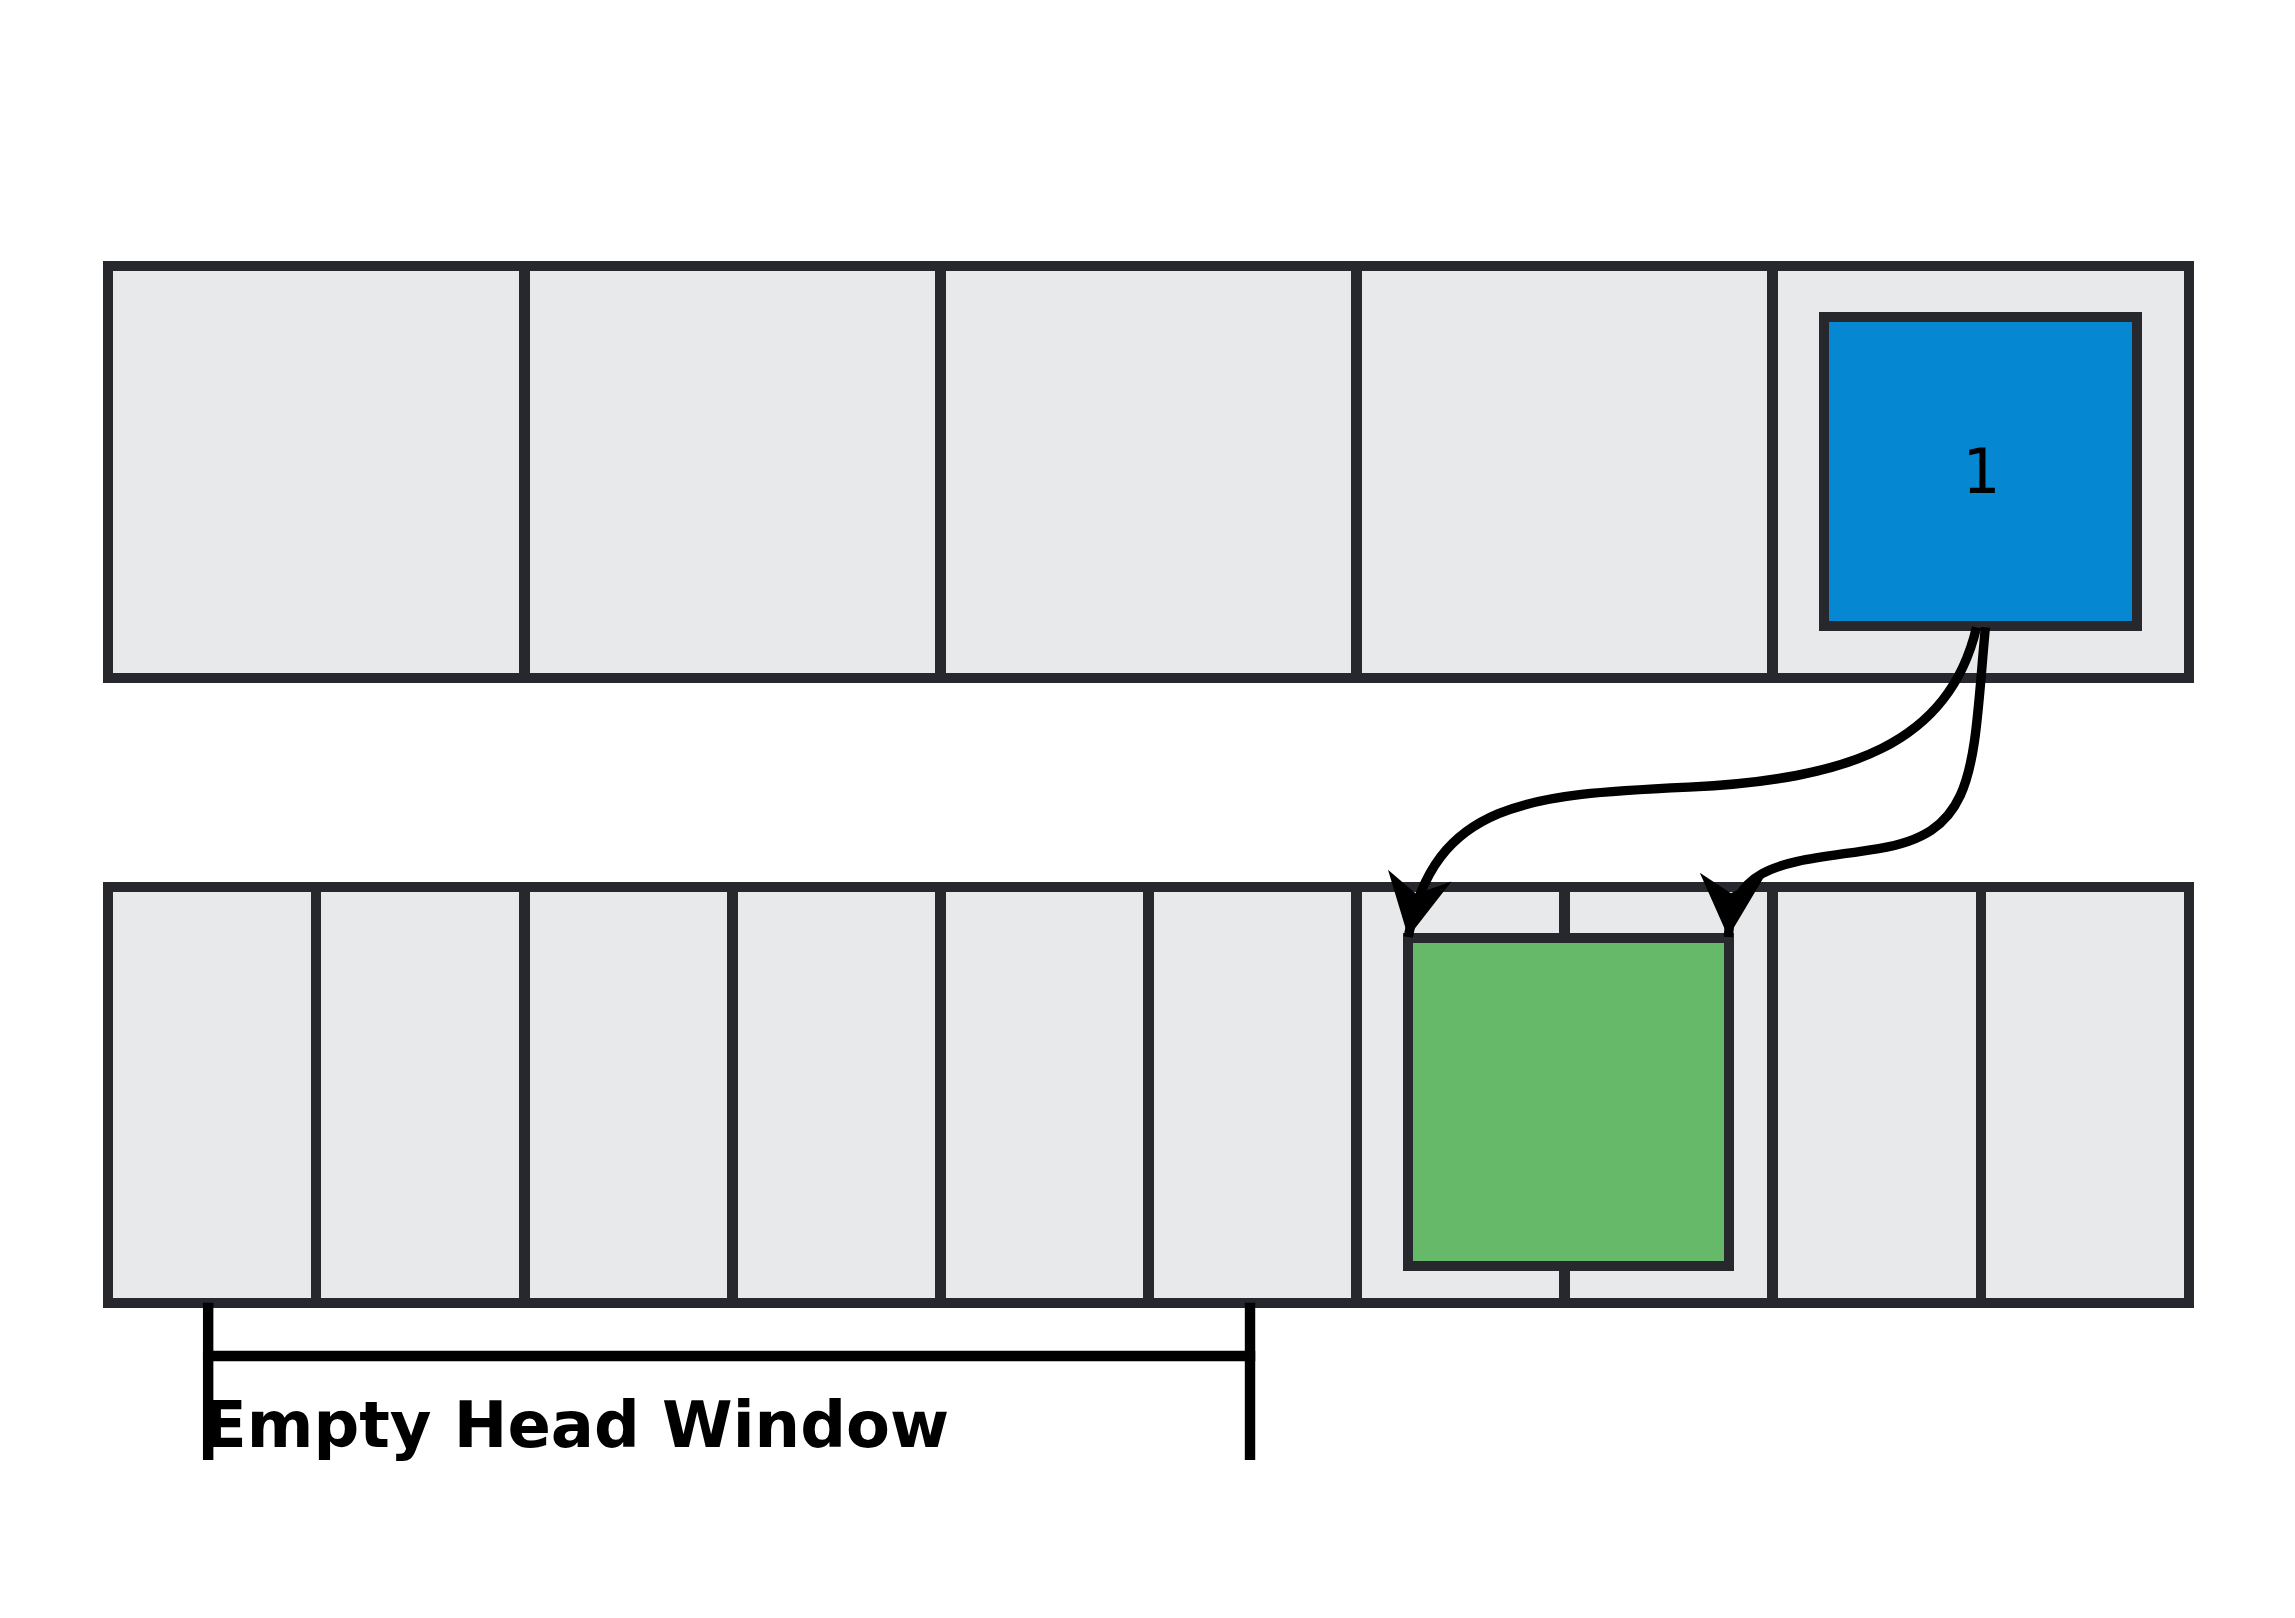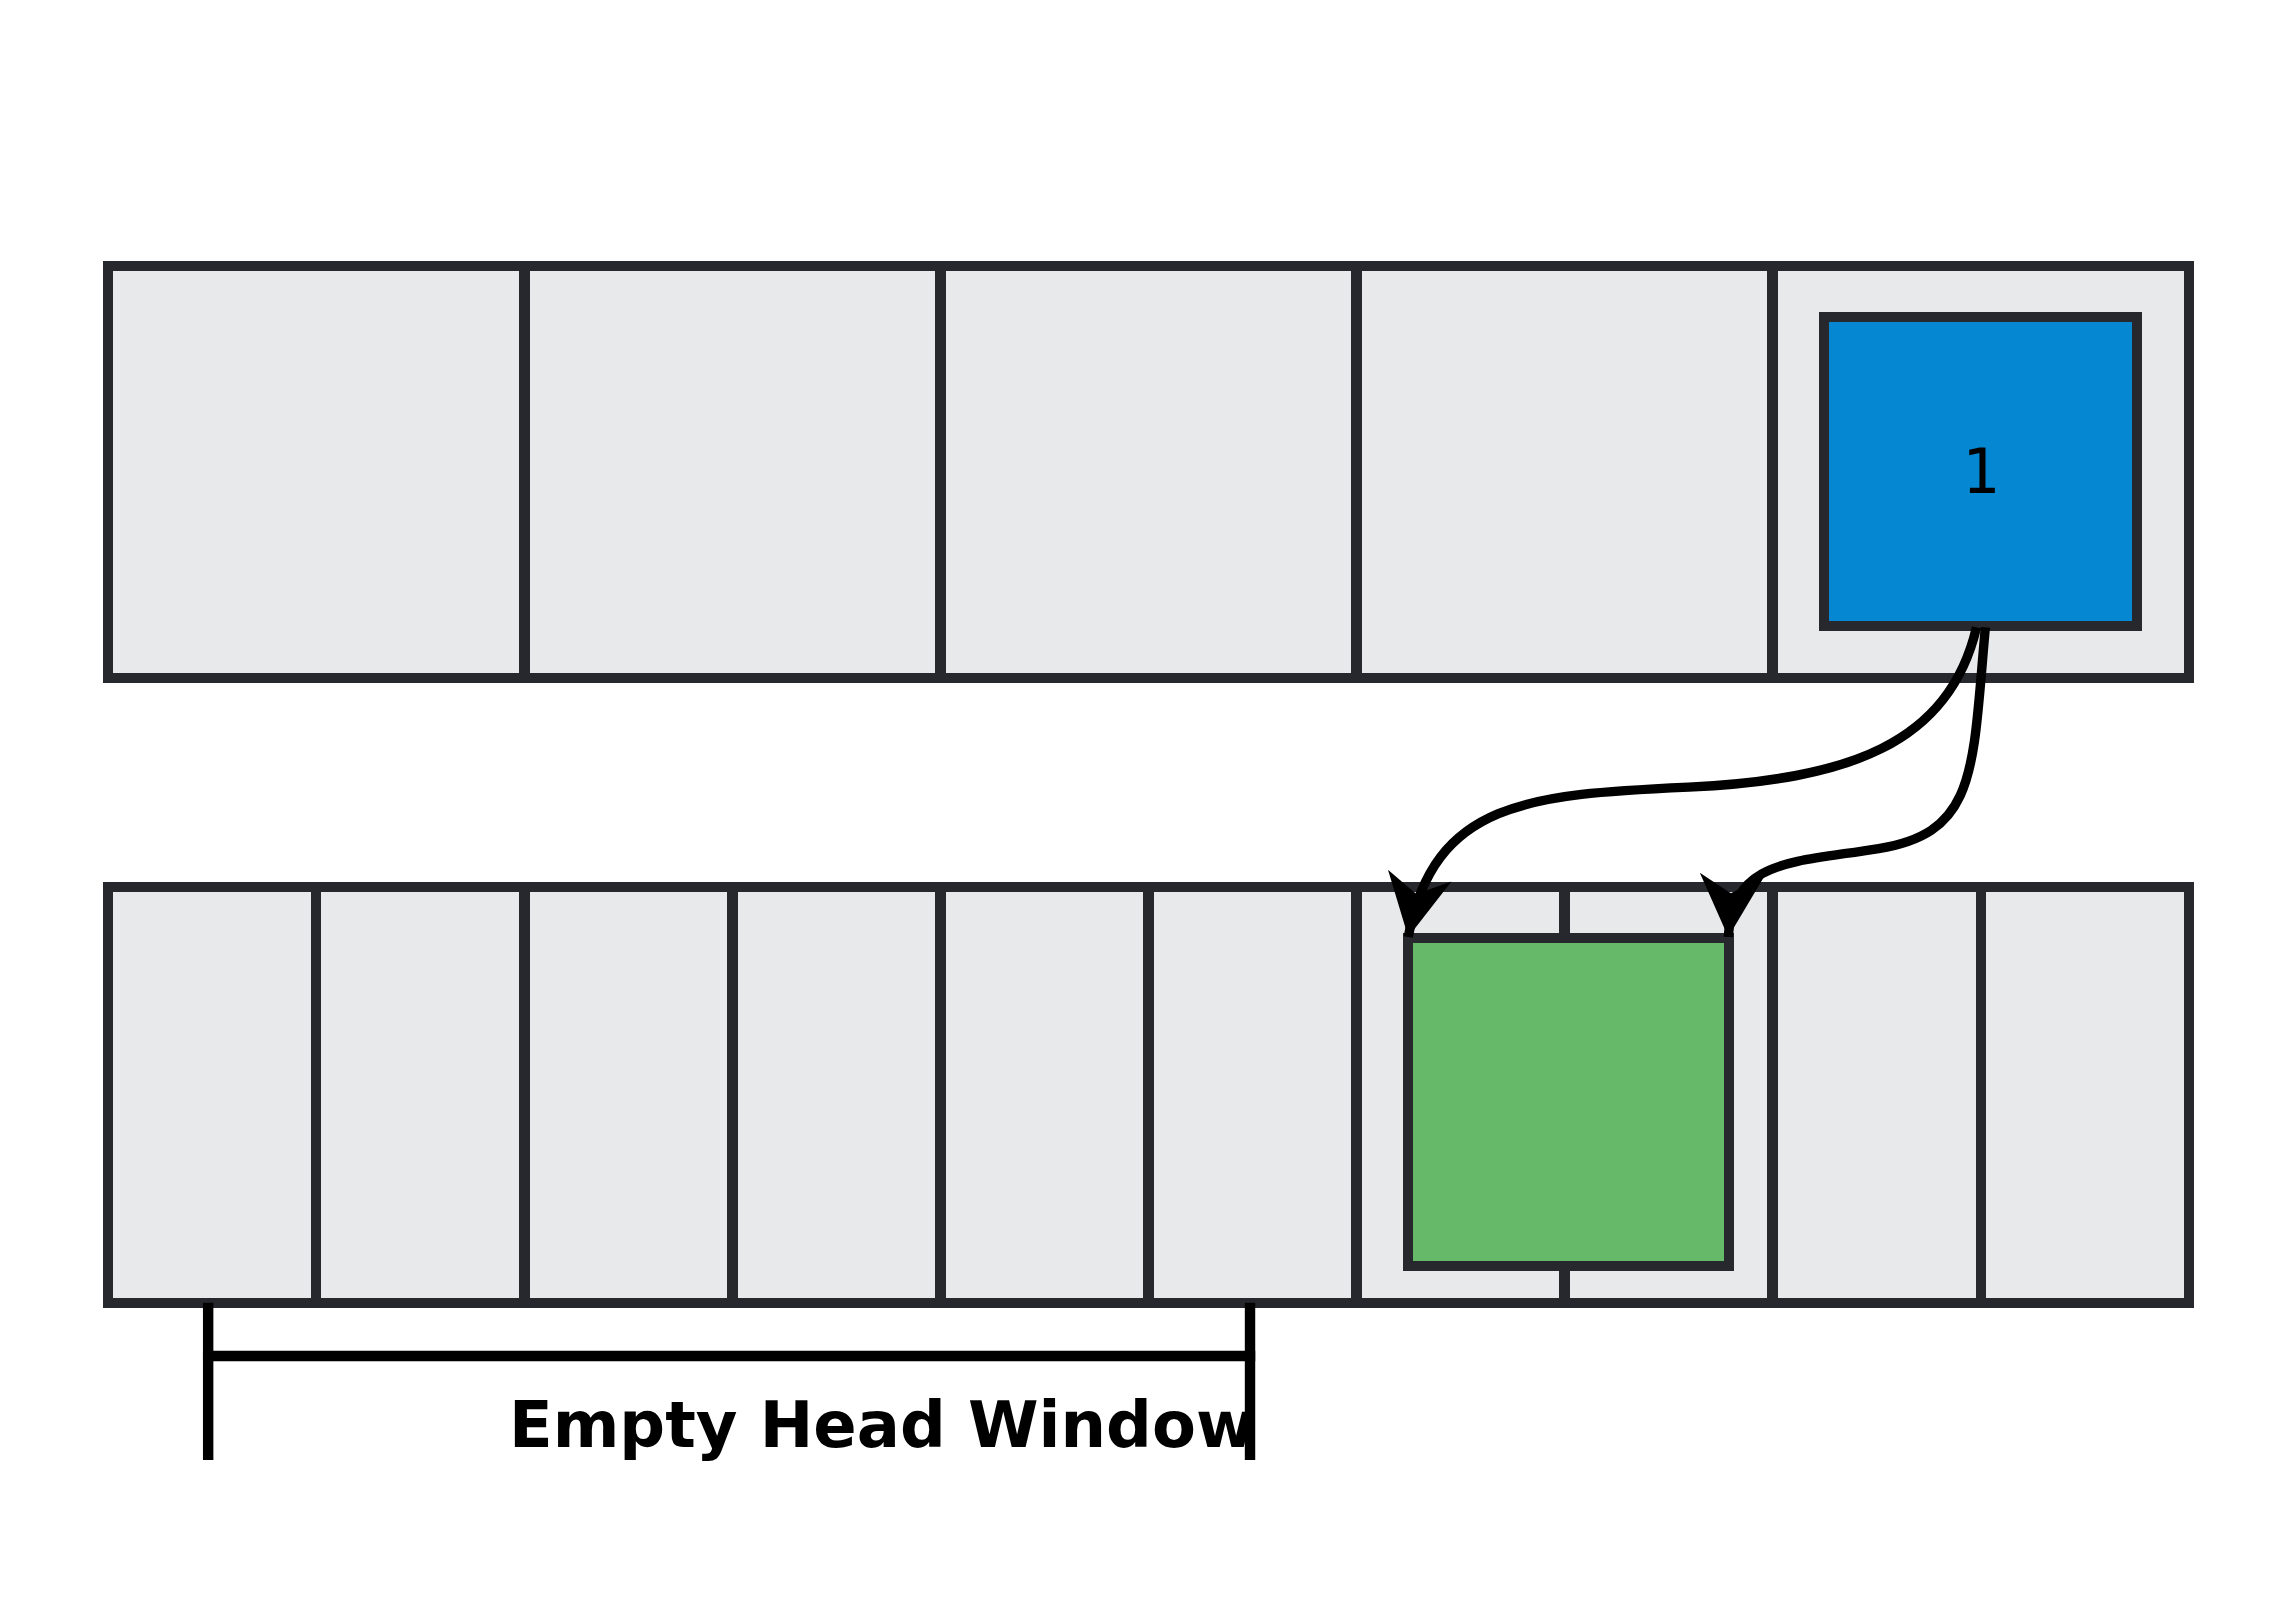--- a/index.html
+++ b/index.html
@@ -83,21 +83,21 @@
   }
   #overlay line.bracket {
     stroke: var(--annotation, #000000);
     stroke-width: 20px;
   }
   #bracket-label {
     position: absolute;
     left: 203px;
     top: 1393px;
     width: 1052px;
-    text-align: right;
+    text-align: left;
     font-weight: bold;
     font-size: 64px;
     line-height: 1;
     color: var(--annotation, #000000);
     white-space: nowrap;
   }
 </style>
 </head>
 <body>
 

